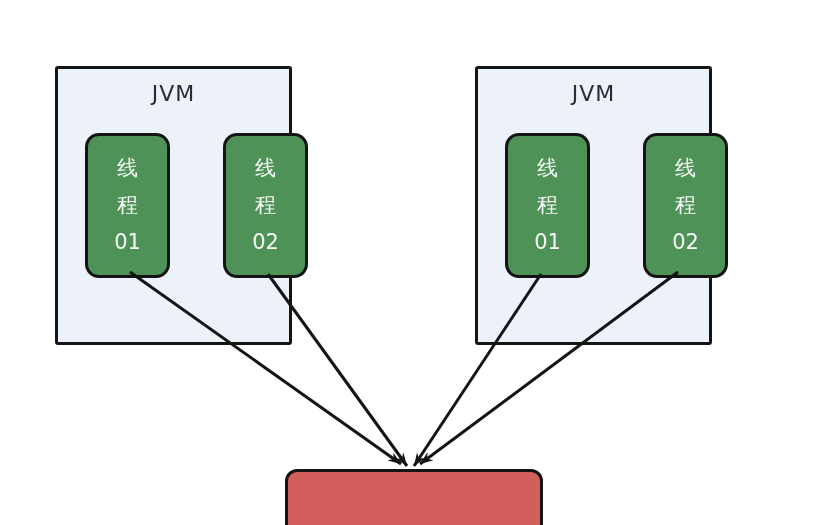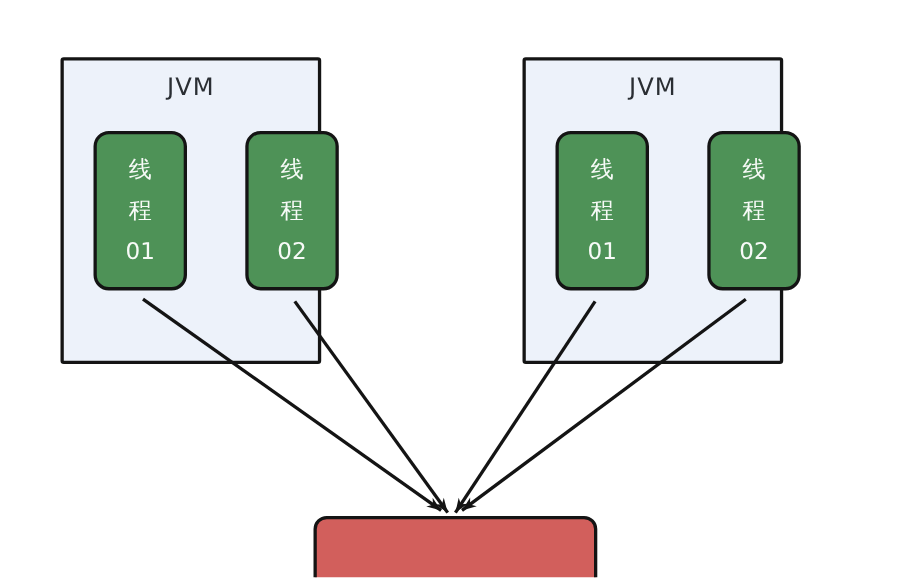--- a/index.html
+++ b/index.html
@@ -12,21 +12,21 @@
     position: relative;
     width: 828px;
     height: 525px;
     background: #ffffff;
     overflow: hidden;
   }
   .jvm-box {
     position: absolute;
     width: 237px;
     height: 279px;
-    top: 52px;
+    top: 66px;
     background: var(--jvm-fill, #edf2fa);
     border: 3px solid var(--line-color, #141414);
     border-radius: 3px;
     box-sizing: border-box;
   }
   .jvm-box.left  { left: 55px; }
   .jvm-box.right { left: 475px; }
   .jvm-title {
     position: absolute;
     top: 12px;

